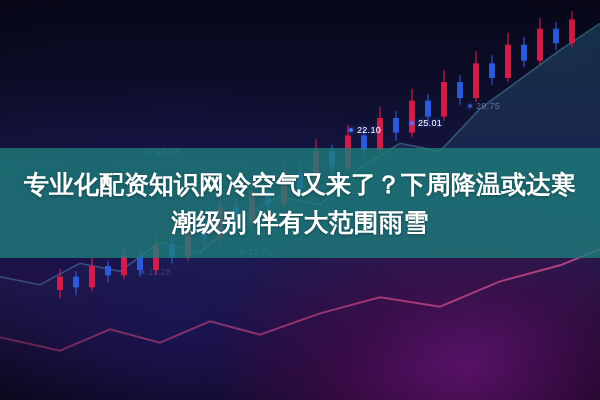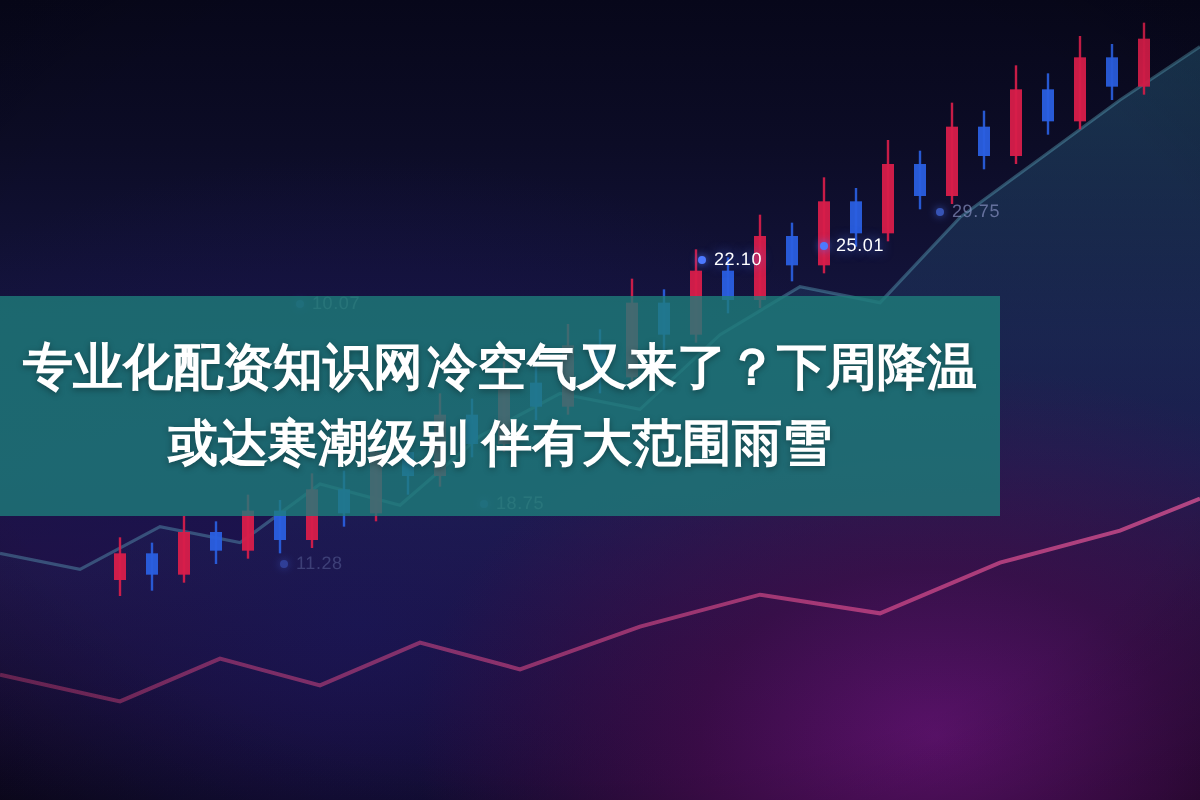--- a/index.html
+++ b/index.html
@@ -36,26 +36,26 @@
     pointer-events:none;
   }
   .price-tag .dot{
     display:inline-block;width:4px;height:4px;border-radius:50%;
     background:#4d79ff;margin-right:4px;vertical-align:middle;
     box-shadow:0 0 4px #4d79ff;
   }
   .price-tag .val{vertical-align:middle;}
   .pt-bright{color:#ffffff;text-shadow:0 0 6px rgba(80,120,255,.9);}
   .pt-dim{color:#8e96c8;opacity:.65;}
-  .pt-faint{color:#6f7bb0;opacity:.40;margin-top:10px;}
+  .pt-faint{color:#6f7bb0;opacity:.40;}
   .pt-ghost{color:#cfe6e2;opacity:.30;}
 
   
   .band{
-    position:absolute;left:0;width:500px;
+    position:absolute;left:0;width:600px;
     background:rgba(30,125,123,0.80);
     display:flex;align-items:center;justify-content:center;
   }
   .headline{
     width:580px;
     text-align:center;
     color:#ffffff;
     font-weight:bold;
     font-size:25px;
     line-height:38px;

